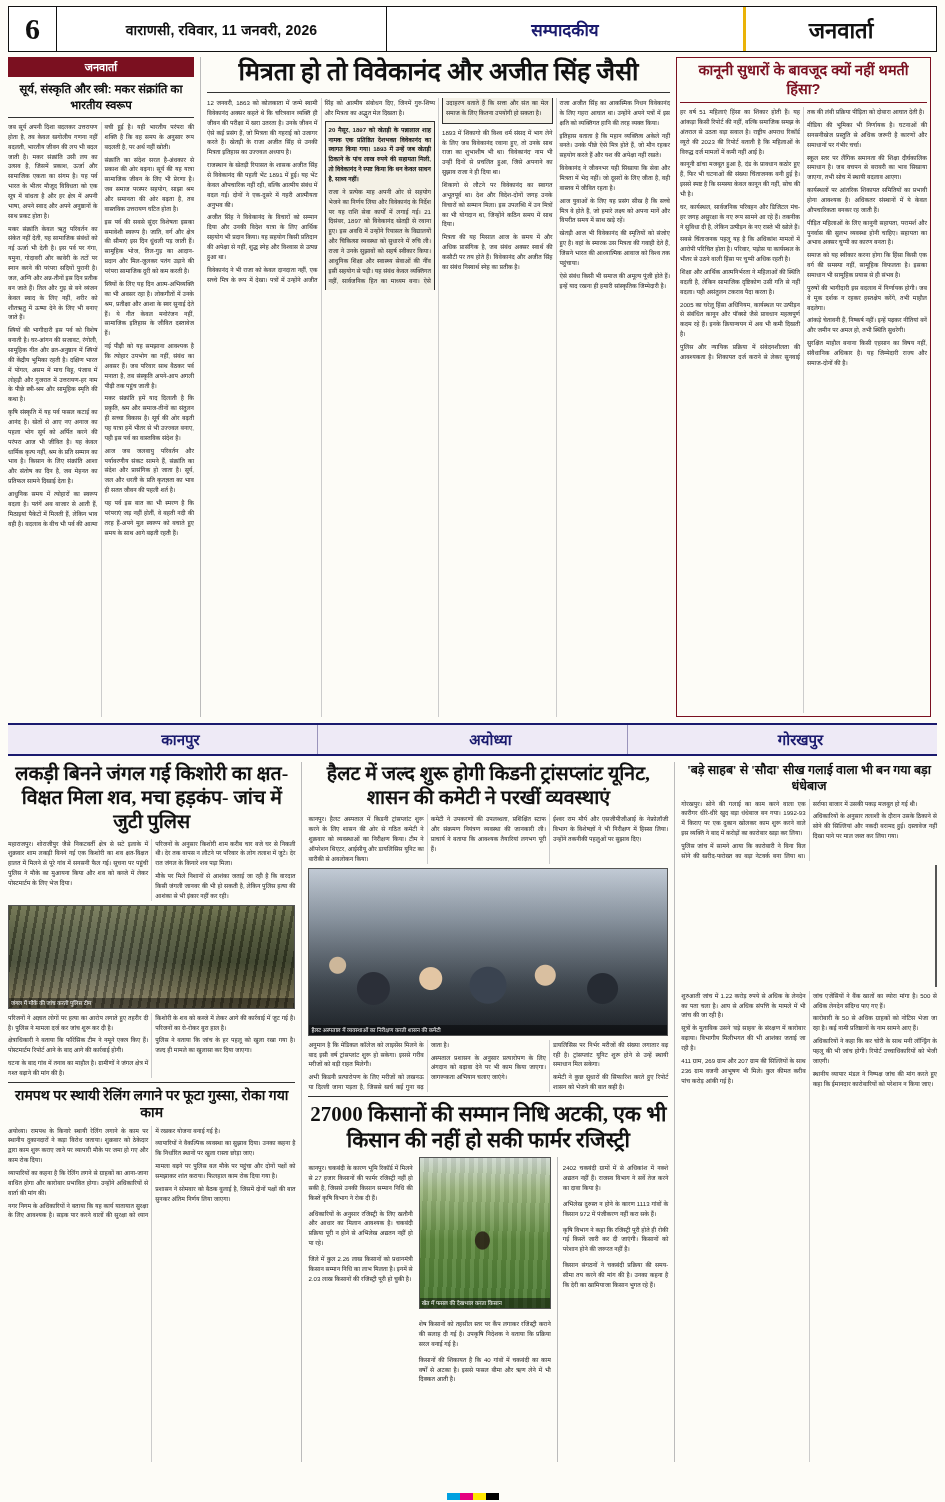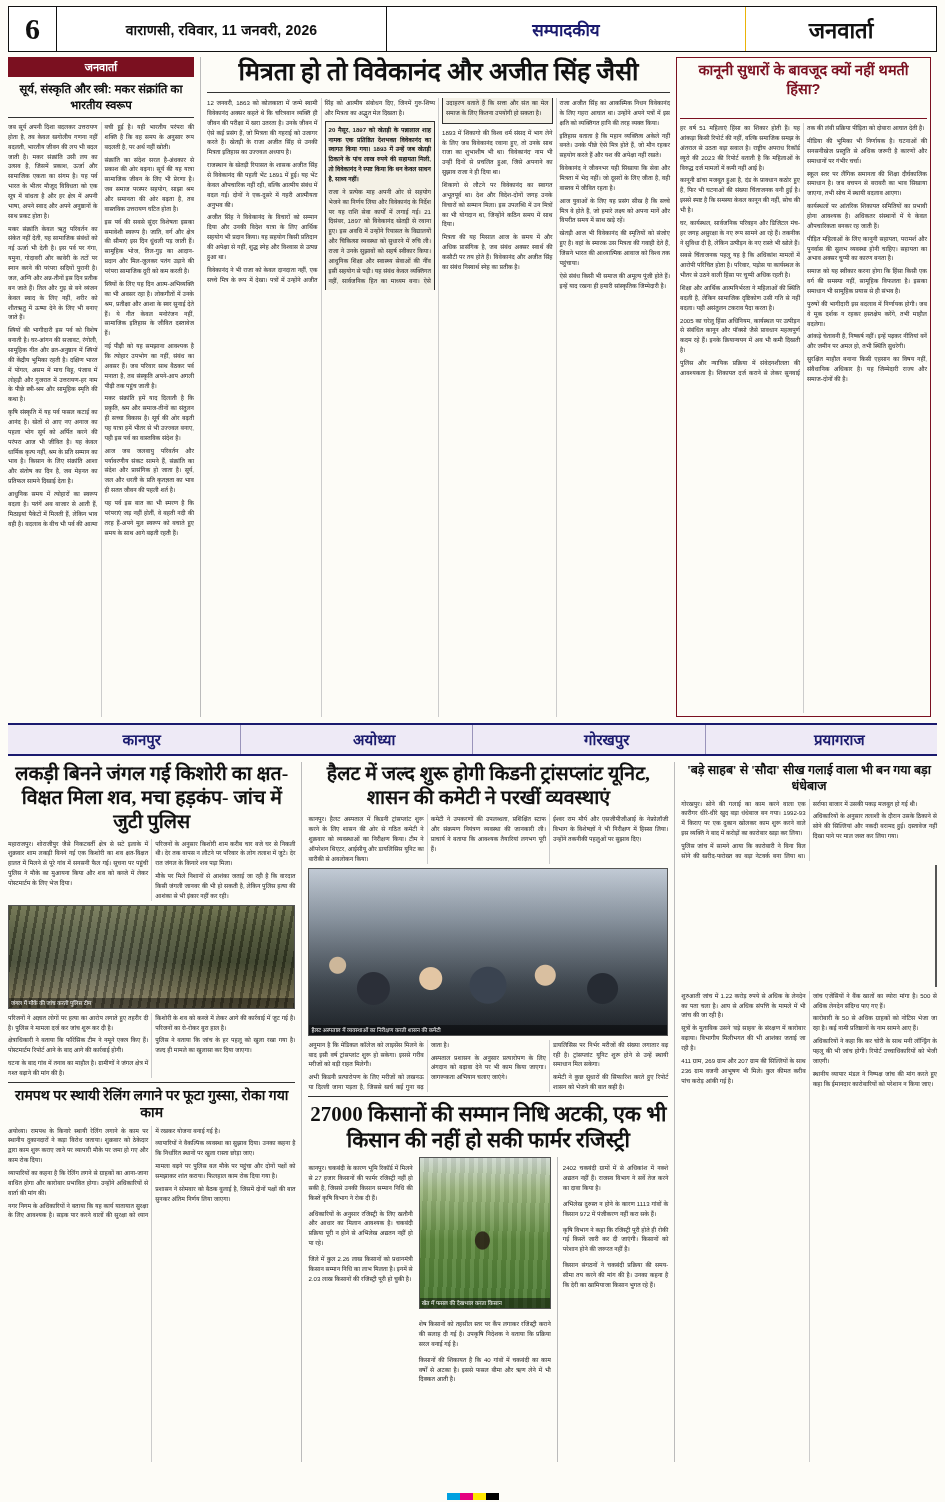--- a/index.html
+++ b/index.html
@@ -25,21 +25,21 @@
     font-size: 30px; font-weight: bold; border-right: 1px solid #111;
     font-family: "Liberation Serif", serif;
   }
   .masthead-date {
     flex: 0 0 330px; display: flex; align-items: center; justify-content: center;
     font-size: 14px; font-weight: bold; border-right: 1px solid #111;
     letter-spacing: .2px;
   }
   .masthead-section {
     flex: 1; display: flex; align-items: center; justify-content: center;
-    font-size: 17px; font-weight: bold; border-right: 1px solid #eab308;
+    font-size: 17px; font-weight: bold; border-right: 3px solid #eab308;
     color: #1a1a6e;
   }
   .masthead-brand {
     flex: 0 0 190px; display: flex; align-items: center; justify-content: center;
     font-size: 22px; font-weight: bold; font-family: "Liberation Serif", serif;
   }
 
   
   .hindi { font-family: "Liberation Sans", sans-serif; }
   .body-text {
@@ -79,21 +79,21 @@
   .inset-box {
     border: 1px solid #333; padding: 3px 3px 2px; margin: 2px 0 4px;
     background: #f4f1e6;
   }
   .inset-box .inset-lead { font-weight: bold; }
 
   
   .right-col { width: 255px; display: flex; flex-direction: column; border: 1px solid #7b1020; padding: 3px; }
   .right-head {
     font-size: 14.5px; font-weight: bold; text-align: center; line-height: 1.28;
-    color: #7b1020; border-bottom: 1px solid #7b1020; padding-bottom: 20px; margin-bottom: 4px;
+    color: #7b1020; border-bottom: 1px solid #7b1020; padding-bottom: 4px; margin-bottom: 4px;
   }
   .right-body { columns: 2; column-gap: 7px; column-rule: 1px solid #ccc; flex: 1; }
   .right-body p { margin: 0 0 3px; }
 
   
   .city-strip {
     display: flex; margin-top: 6px; border-top: 2px solid #1a1a6e; border-bottom: 2px solid #1a1a6e;
     background: #eeeaf6;
   }
   .city {
@@ -260,21 +260,20 @@
         <p>आंकड़े चेतावनी हैं, निष्कर्ष नहीं। इन्हें पढ़कर नीतियां बनें और जमीन पर अमल हो, तभी स्थिति सुधरेगी।</p>
         <p>सुरक्षित माहौल बनाना किसी एहसान का विषय नहीं, संवैधानिक अधिकार है। यह जिम्मेदारी राज्य और समाज-दोनों की है।</p>
       </div>
     </div>
   </div>
 
   <div class="city-strip">
     <div class="city">कानपुर</div>
     <div class="city">अयोध्या</div>
     <div class="city">गोरखपुर</div>
-    <div class="city">प्रयागराज</div>
   </div>
 
   <div class="lower-zone">
 
     <div class="lz-col lz-left">
       <div class="lede">लकड़ी बिनने जंगल गई किशोरी का क्षत-विक्षत मिला शव, मचा हड़कंप- जांच में जुटी पुलिस</div>
       <div class="two-col body-text hindi">
         <p>महाराजपुर। शोराजीपुर जैसे निकटवर्ती क्षेत्र से सटे इलाके में शुक्रवार शाम लकड़ी बिनने गई एक किशोरी का शव क्षत-विक्षत हालत में मिलने से पूरे गांव में सनसनी फैल गई। सूचना पर पहुंची पुलिस ने मौके का मुआयना किया और शव को कब्जे में लेकर पोस्टमार्टम के लिए भेज दिया।</p>
         <p>परिजनों के अनुसार किशोरी शाम करीब चार बजे घर से निकली थी। देर तक वापस न लौटने पर परिवार के लोग तलाश में जुटे। देर रात जंगल के किनारे शव पड़ा मिला।</p>
         <p>मौके पर मिले निशानों से आशंका जताई जा रही है कि वारदात किसी जंगली जानवर की भी हो सकती है, लेकिन पुलिस हत्या की आशंका से भी इंकार नहीं कर रही।</p>

